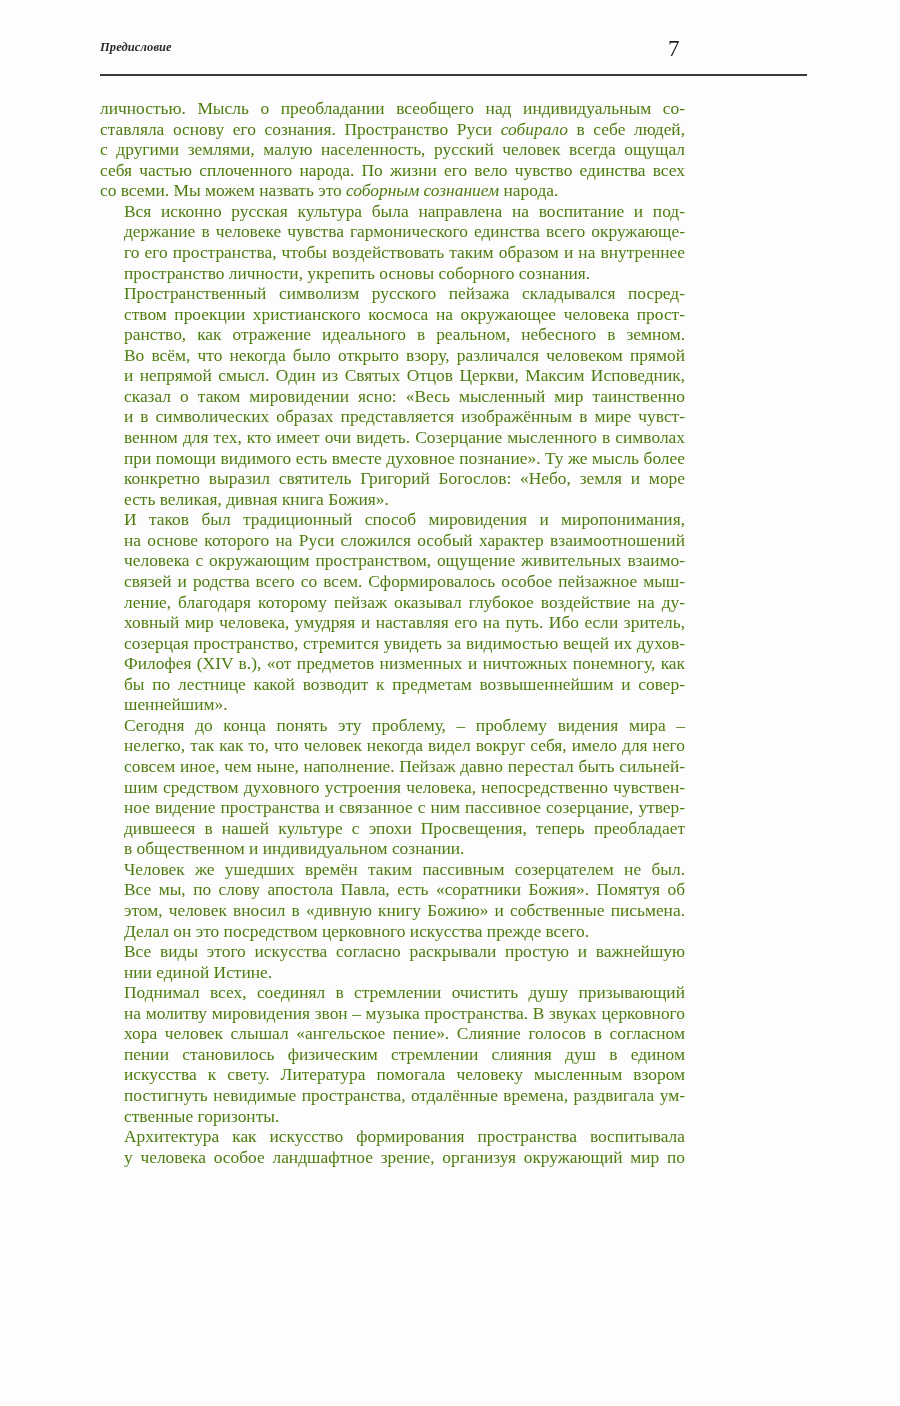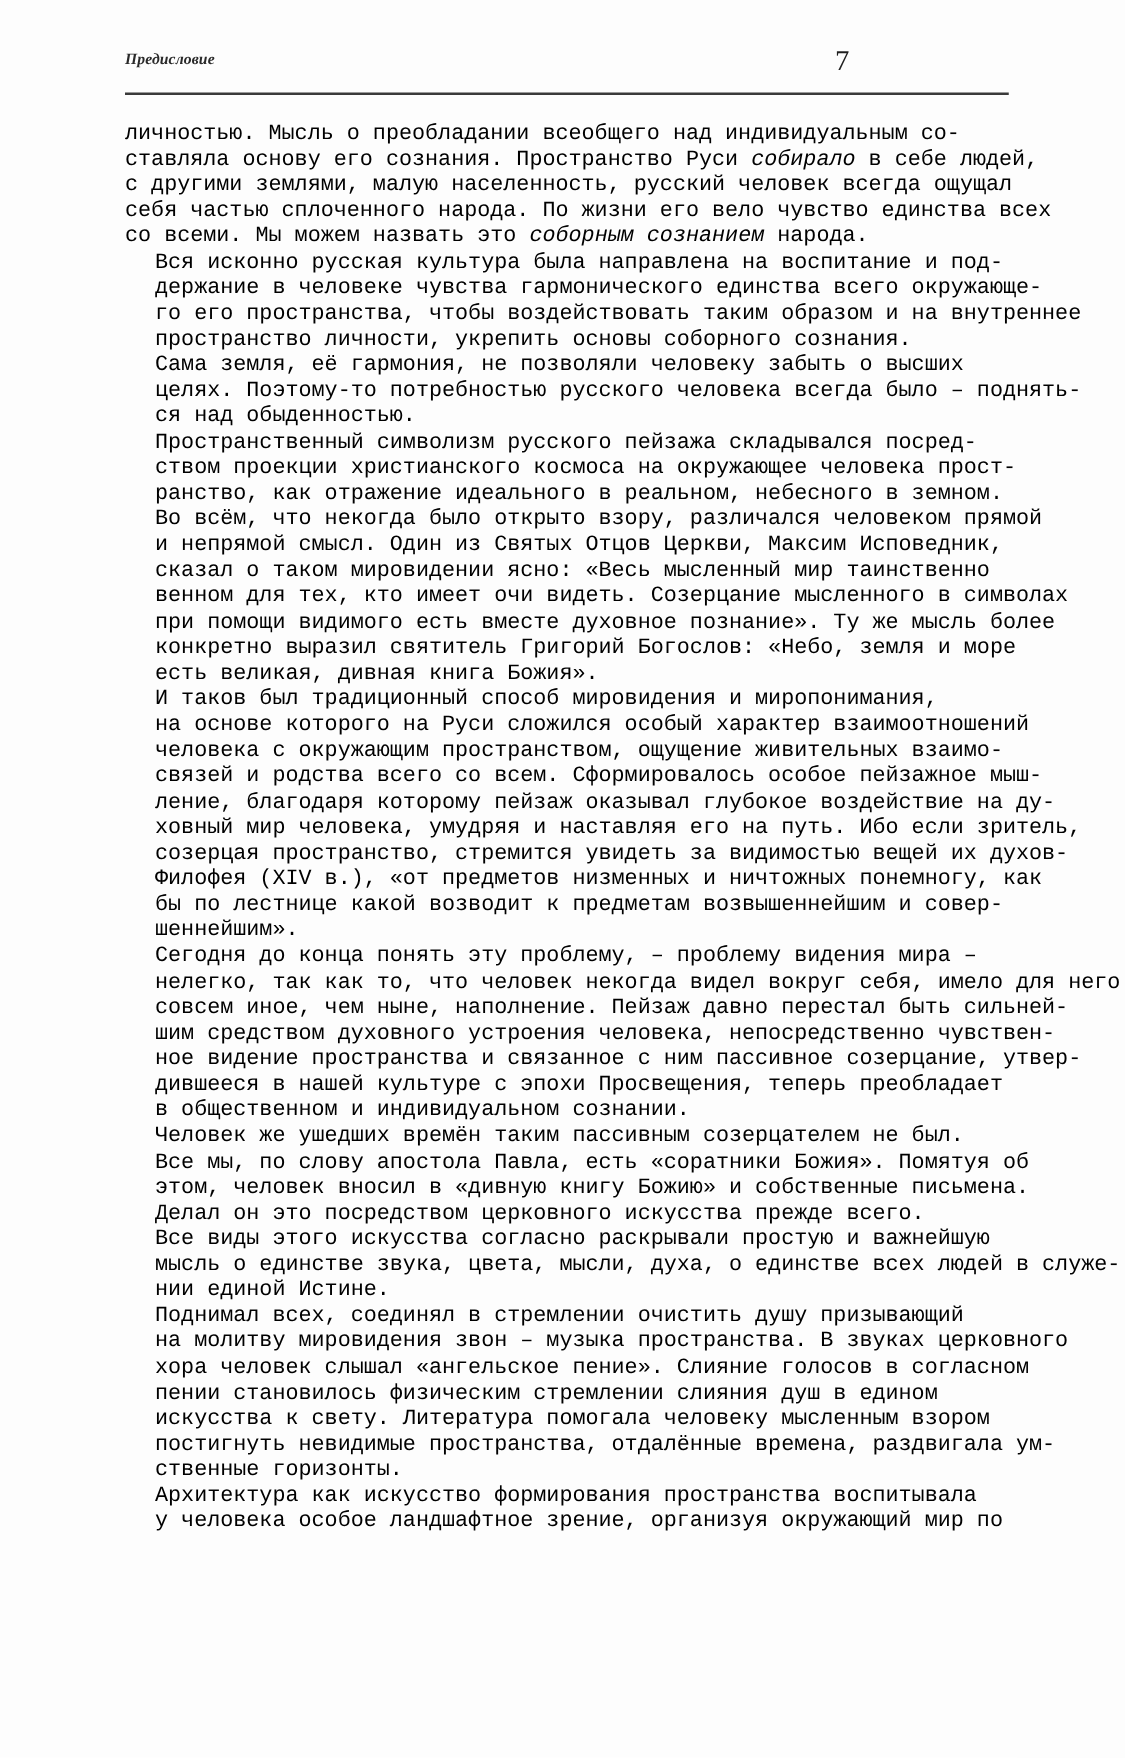--- a/index.html
+++ b/index.html
@@ -46,24 +46,24 @@
     top: 74px;
     width: 707px;
     height: 0;
     border-top: 2px solid #3a3a3a;
   }
   .text-block {
     position: absolute;
     left: 100px;
     top: 98px;
     width: 585px;
-    font-family: Liberation Mono, monospace;
+    font-family: Liberation Serif, serif;
     font-size: 17.4px;
     line-height: 20.56px;
-    color: #000000;
+    color: #4d7c0f;
   }
   .text-block p {
     margin: 0;
     text-align: justify;
     text-align-last: left;
   }
   .text-block p.indent {
     text-indent: 24px;
   }
   .text-block .line {
@@ -95,31 +95,27 @@
         <span class="line"><span>себя частью сплоченного народа. По жизни его вело чувство единства всех</span></span>
         <span class="line last"><span>со всеми. Мы можем назвать это </span><em>соборным сознанием</em><span> народа.</span></span>
       </p>
       <p class="indent">
         <span class="line"><span>Вся исконно русская культура была направлена на воспитание и под-</span></span>
         <span class="line"><span>держание в человеке чувства гармонического единства всего окружающе-</span></span>
         <span class="line"><span>го его пространства, чтобы воздействовать таким образом и на внутреннее</span></span>
         <span class="line last"><span>пространство личности, укрепить основы соборного сознания.</span></span>
       </p>
       <p class="indent">
-        <span class="line"><span>Сама земля, её гармония, не позволяли человеку забыть о высших</span></span>
-        <span class="line"><span>целях. Поэтому-то потребностью русского человека всегда было – поднять-</span></span>
-        <span class="line last"><span>ся над обыденностью.</span></span>
-      </p>
-      <p class="indent">
         <span class="line"><span>Пространственный символизм русского пейзажа складывался посред-</span></span>
         <span class="line"><span>ством проекции христианского космоса на окружающее человека прост-</span></span>
         <span class="line"><span>ранство, как отражение идеального в реальном, небесного в земном.</span></span>
         <span class="line"><span>Во всём, что некогда было открыто взору, различался человеком прямой</span></span>
         <span class="line"><span>и непрямой смысл. Один из Святых Отцов Церкви, Максим Исповедник,</span></span>
         <span class="line"><span>сказал о таком мировидении ясно: «Весь мысленный мир таинственно</span></span>
+        <span class="line"><span>и в символических образах представляется изображённым в мире чувст-</span></span>
         <span class="line"><span>венном для тех, кто имеет очи видеть. Созерцание мысленного в символах</span></span>
         <span class="line"><span>при помощи видимого есть вместе духовное познание». Ту же мысль более</span></span>
         <span class="line"><span>конкретно выразил святитель Григорий Богослов: «Небо, земля и море</span></span>
         <span class="line last"><span>есть великая, дивная книга Божия».</span></span>
       </p>
       <p class="indent">
         <span class="line"><span>И таков был традиционный способ мировидения и миропонимания,</span></span>
         <span class="line"><span>на основе которого на Руси сложился особый характер взаимоотношений</span></span>
         <span class="line"><span>человека с окружающим пространством, ощущение живительных взаимо-</span></span>
         <span class="line"><span>связей и родства всего со всем. Сформировалось особое пейзажное мыш-</span></span>
@@ -140,21 +136,20 @@
         <span class="line last"><span>в общественном и индивидуальном сознании.</span></span>
       </p>
       <p class="indent">
         <span class="line"><span>Человек же ушедших времён таким пассивным созерцателем не был.</span></span>
         <span class="line"><span>Все мы, по слову апостола Павла, есть «соратники Божия». Помятуя об</span></span>
         <span class="line"><span>этом, человек вносил в «дивную книгу Божию» и собственные письмена.</span></span>
         <span class="line last"><span>Делал он это посредством церковного искусства прежде всего.</span></span>
       </p>
       <p class="indent">
         <span class="line"><span>Все виды этого искусства согласно раскрывали простую и важнейшую</span></span>
-        <span class="line"><span>мысль о единстве звука, цвета, мысли, духа, о единстве всех людей в служе-</span></span>
         <span class="line last"><span>нии единой Истине.</span></span>
       </p>
       <p class="indent">
         <span class="line"><span>Поднимал всех, соединял в стремлении очистить душу призывающий</span></span>
         <span class="line"><span>на молитву мировидения звон – музыка пространства. В звуках церковного</span></span>
         <span class="line"><span>хора человек слышал «ангельское пение». Слияние голосов в согласном</span></span>
         <span class="line"><span>пении становилось физическим стремлении слияния душ в едином</span></span>
         <span class="line"><span>искусства к свету. Литература помогала человеку мысленным взором</span></span>
         <span class="line"><span>постигнуть невидимые пространства, отдалённые времена, раздвигала ум-</span></span>
         <span class="line last"><span>ственные горизонты.</span></span>

